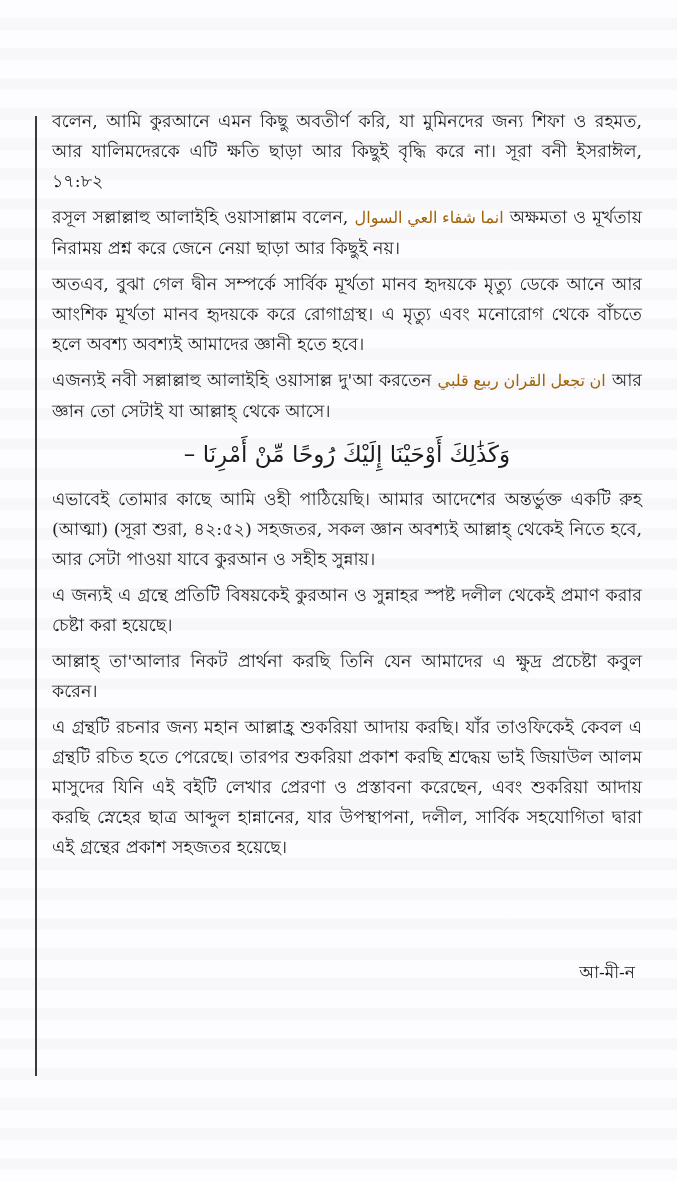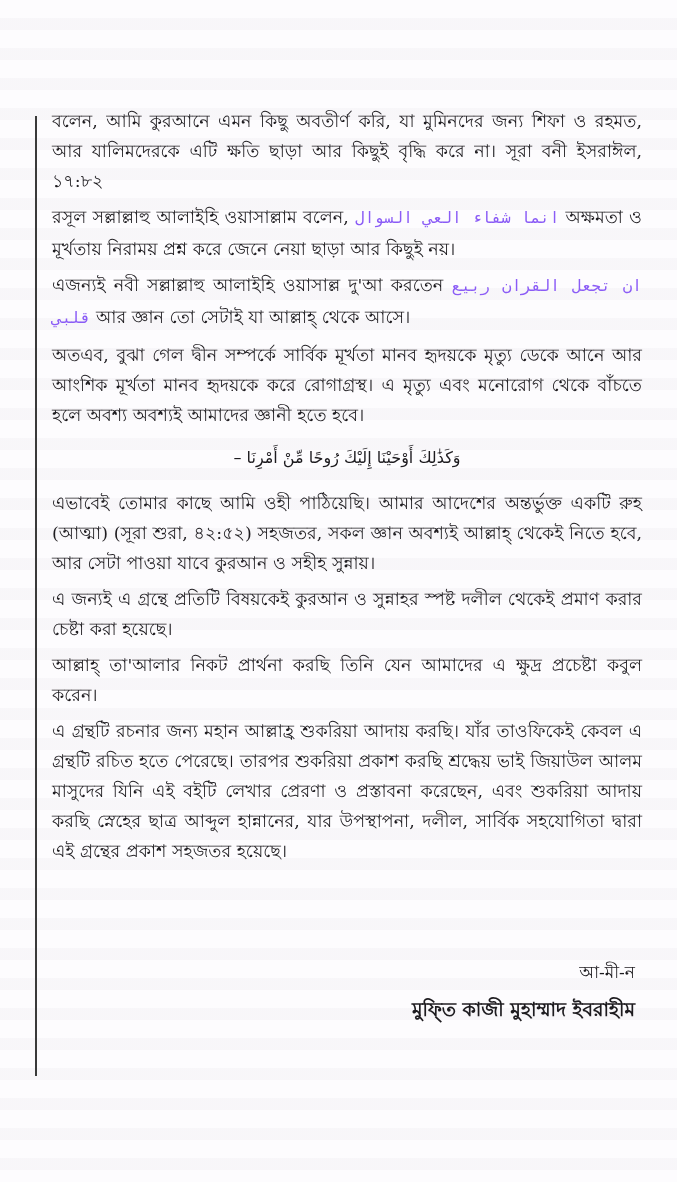--- a/index.html
+++ b/index.html
@@ -21,60 +21,59 @@
     background: #3a3a3a;
   }
   .page {
     position: absolute; left: 52px; top: 106px; width: 590px;
   }
   .para {
     font-size: 17.5px; line-height: 30px; margin: 0 0 6px 0;
     text-align: justify; text-align-last: left;
   }
   .arabic-inline {
-    font-family: Liberation Mono, monospace; font-size: 16px;
-    direction: rtl; unicode-bidi: isolate; color: #8b5cf6;
+    font-family: Liberation Serif, serif; font-size: 16px;
+    direction: rtl; unicode-bidi: isolate; color: #a16207;
   }
   .ayah {
     text-align: center; font-family: "DejaVu Sans", sans-serif;
-    font-size: 16px; direction: rtl; line-height: 44px; margin: 2px 0 8px 0;
+    font-size: 23px; direction: rtl; line-height: 44px; margin: 2px 0 8px 0;
   }
   .closing {
     position: absolute; right: 42px; top: 958px; text-align: right;
   }
-  .ameen { font-size: 17px; line-height: 28px; margin-bottom: 8px; }
+  .ameen { font-size: 17px; line-height: 28px; margin-bottom: 16px; }
   .author { font-size: 19px; font-weight: bold; line-height: 30px; }
 </style>
 </head>
 <body>
 
 <div class="ghost"></div>
 <div class="rule"></div>
 
 <div class="page">
   <p class="para">বলেন, আমি কুরআনে এমন কিছু অবতীর্ণ করি, যা মুমিনদের জন্য শিফা ও রহমত, আর যালিমদেরকে এটি ক্ষতি ছাড়া আর কিছুই বৃদ্ধি করে না। সূরা বনী ইসরাঈল, ১৭:৮২</p>
 
   <p class="para">
     <span>রসূল সল্লাল্লাহু আলাইহি ওয়াসাল্লাম বলেন,</span>
     <span class="arabic-inline">انما شفاء العي السوال</span>
     <span>অক্ষমতা ও মূর্খতায় নিরাময় প্রশ্ন করে জেনে নেয়া ছাড়া আর কিছুই নয়।</span>
   </p>
 
+  <p class="para">অতএব, বুঝা গেল দ্বীন সম্পর্কে সার্বিক মূর্খতা মানব হৃদয়কে মৃত্যু ডেকে আনে আর আংশিক মূর্খতা মানব হৃদয়কে করে রোগাগ্রস্থ। এ মৃত্যু এবং মনোরোগ থেকে বাঁচতে হলে অবশ্য অবশ্যই আমাদের জ্ঞানী হতে হবে।</p>
+
   <p class="para">
     <span>এজন্যই নবী সল্লাল্লাহু আলাইহি ওয়াসাল্ল দু'আ করতেন</span>
     <span class="arabic-inline">ان تجعل القران ربيع قلبي</span>
     <span>আর জ্ঞান তো সেটাই যা আল্লাহ্ থেকে আসে।</span>
   </p>
-
-  <p class="para">অতএব, বুঝা গেল দ্বীন সম্পর্কে সার্বিক মূর্খতা মানব হৃদয়কে মৃত্যু ডেকে আনে আর আংশিক মূর্খতা মানব হৃদয়কে করে রোগাগ্রস্থ। এ মৃত্যু এবং মনোরোগ থেকে বাঁচতে হলে অবশ্য অবশ্যই আমাদের জ্ঞানী হতে হবে।</p>
 
   <div class="ayah">وَكَذَٰلِكَ أَوْحَيْنَا إِلَيْكَ رُوحًا مِّنْ أَمْرِنَا –</div>
 
   <p class="para">এভাবেই তোমার কাছে আমি ওহী পাঠিয়েছি। আমার আদেশের অন্তর্ভুক্ত একটি রুহ (আত্মা) (সূরা শুরা, ৪২:৫২) সহজতর, সকল জ্ঞান অবশ্যই আল্লাহ্ থেকেই নিতে হবে, আর সেটা পাওয়া যাবে কুরআন ও সহীহ সুন্নায়।</p>
   <p class="para">এ জন্যই এ গ্রন্থে প্রতিটি বিষয়কেই কুরআন ও সুন্নাহর স্পষ্ট দলীল থেকেই প্রমাণ করার চেষ্টা করা হয়েছে।</p>
   <p class="para">আল্লাহ্ তা'আলার নিকট প্রার্থনা করছি তিনি যেন আমাদের এ ক্ষুদ্র প্রচেষ্টা কবুল করেন।</p>
   <p class="para">এ গ্রন্থটি রচনার জন্য মহান আল্লাহ্র শুকরিয়া আদায় করছি। যাঁর তাওফিকেই কেবল এ গ্রন্থটি রচিত হতে পেরেছে। তারপর শুকরিয়া প্রকাশ করছি শ্রদ্ধেয় ভাই জিয়াউল আলম মাসুদের যিনি এই বইটি লেখার প্রেরণা ও প্রস্তাবনা করেছেন, এবং শুকরিয়া আদায় করছি স্নেহের ছাত্র আব্দুল হান্নানের, যার উপস্থাপনা, দলীল, সার্বিক সহযোগিতা দ্বারা এই গ্রন্থের প্রকাশ সহজতর হয়েছে।</p>
 </div>
 
 <div class="closing">
   <div class="ameen">আ-মী-ন</div>
-  <div class="author">মুফ্তি কাজী মুহাম্মাদ ইবরাহীম</div>
 </div>
 
 </body></html>

